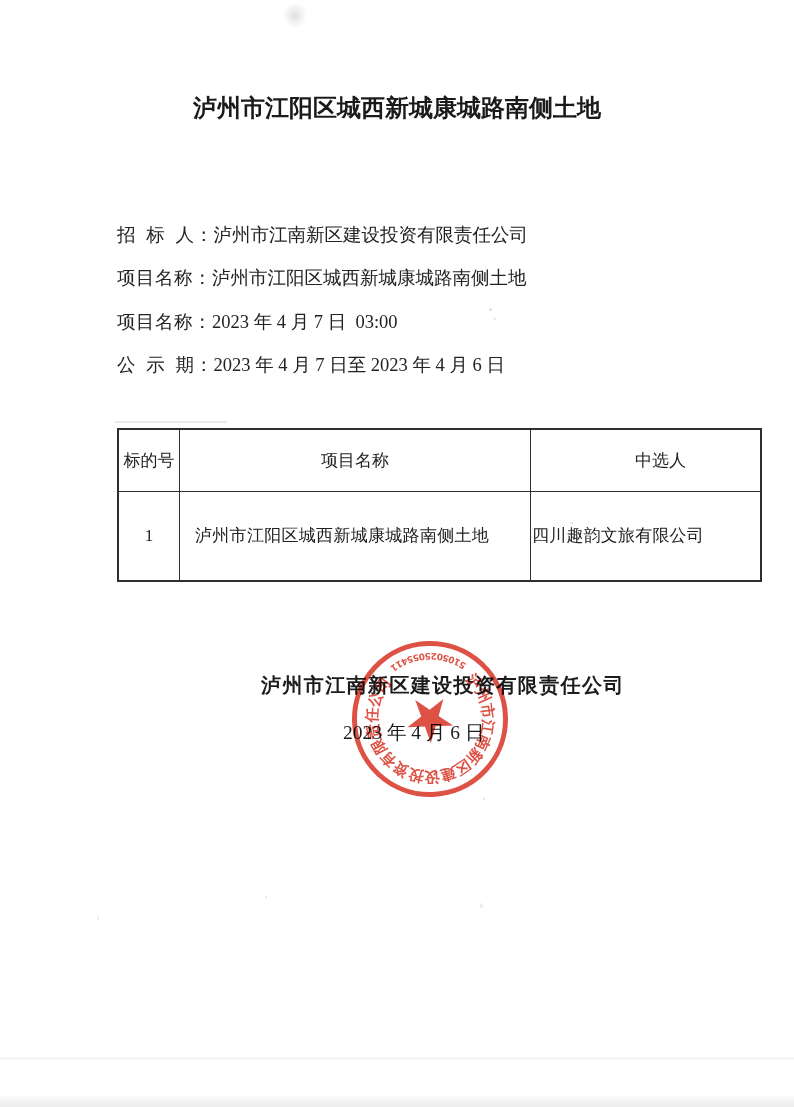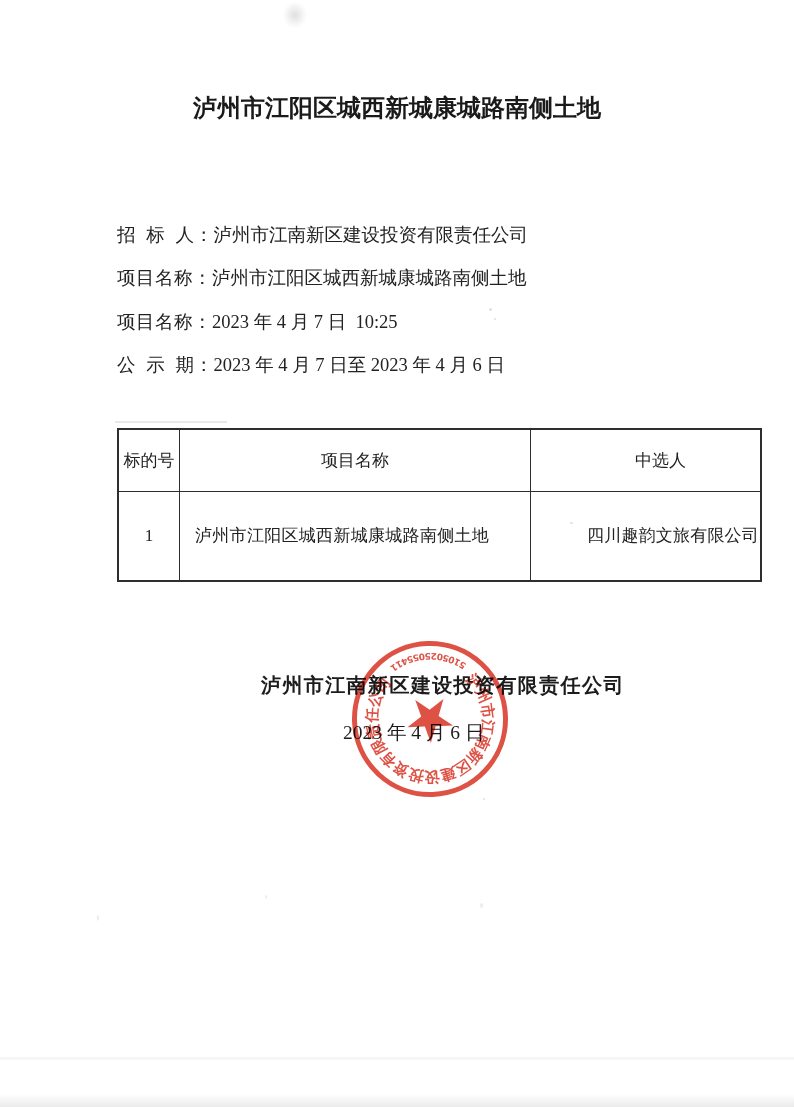--- a/index.html
+++ b/index.html
@@ -23,21 +23,21 @@
                  font-size:17px;color:#222;}
   .results-table{border:2.5px solid #2e2e2e;}
   .col-no{width:58px;}
   .col-subject{width:348px;}
   .col-winner{width:197px;padding-left:31px;}
   .results-table thead tr{height:62px;margin-left:29px;}
   .results-table tbody tr{height:90px;}
   .th-cell{text-align:center;}
   .cell-no{text-align:center;}
   .cell-subject{text-align:left;padding-left:15px;letter-spacing:0.3px;}
-  .cell-winner{text-align:right;letter-spacing:0.2px;}
+  .cell-winner{text-align:left;letter-spacing:0.2px;}
 
   
   .sig-company{position:absolute;left:261px;top:672px;font-size:20px;font-weight:bold;
                letter-spacing:1.4px;white-space:pre;color:#1c1c1c;}
   .sig-date{position:absolute;left:343px;top:719px;font-size:19.5px;white-space:pre;color:#1c1c1c;}
 
   
   .seal{position:absolute;left:330px;top:619px;width:200px;height:200px;
         mix-blend-mode:multiply;opacity:0.88;}
   .seal-char{font-size:15px;font-weight:bold;text-anchor:middle;dominant-baseline:central;
@@ -67,21 +67,21 @@
 
 <div class="page">
 
   <div class="title-block">
     <div class="title-line">泸州市江阳区城西新城康城路南侧土地</div>
   </div>
 
   <div class="fields">
     <div class="field-line"><span class="lbl">招  标  人：</span><span>泸州市江南新区建设投资有限责任公司</span></div>
     <div class="field-line"><span class="lbl">项目名称：</span><span>泸州市江阳区城西新城康城路南侧土地</span></div>
-    <div class="field-line"><span class="lbl">项目名称：</span><span>2023 年 4 月 7 日  10:25</span></div>
+    <div class="field-line"><span class="lbl">项目名称：</span><span>2023 年 4 月 7 日  03:00</span></div>
     <div class="field-line"><span class="lbl">公  示  期：</span><span>2023 年 4 月 7 日至 2023 年 4 月 6 日</span></div>
   </div>
 
   <table class="results-table">
     <thead>
       <tr>
         <th class="col-no th-cell">标的号</th>
         <th class="col-subject th-cell">项目名称</th>
         <th class="col-winner th-cell">中选人</th>
       </tr>

